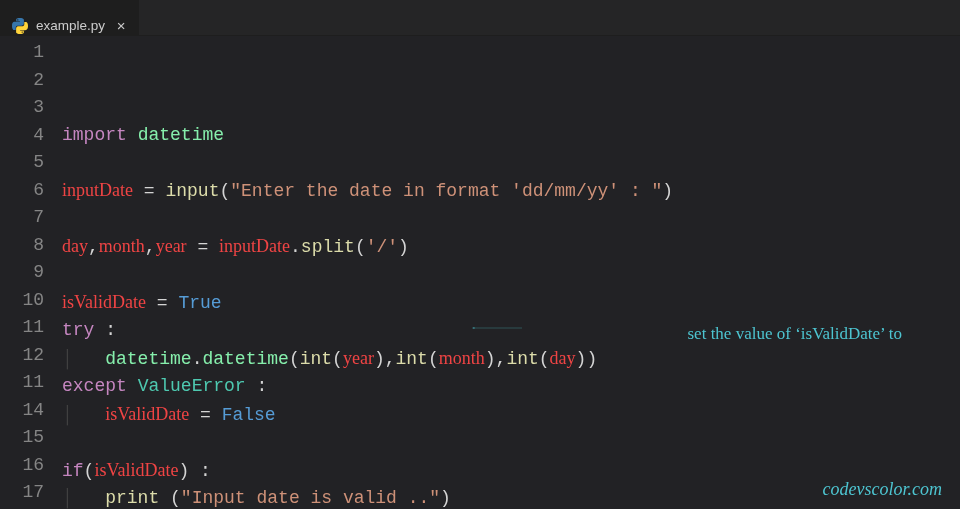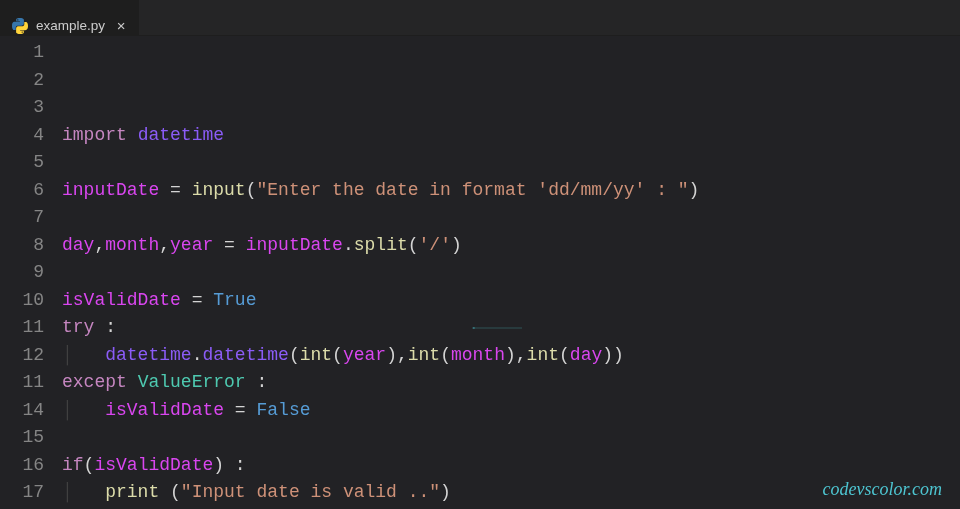--- a/index.html
+++ b/index.html
@@ -59,23 +59,23 @@
   .gutter div { font-feature-settings: "tnum"; }
   .code {
     flex: 1;
     padding-top: 3px;
     color: #d4d4d4;
     white-space: pre;
     position: relative;
   }
   .code-line { display: block; }
   .kw   { color: #c586c0; margin-top: 24px; }   
-  .mod  { color: #8b5cf6; }   
+  .mod  { color: #86efac; }   
   .fn   { color: #dcdcaa; }   
-  .var  { color: #d946ef; }   
+  .var  { color: #ef4444; font-family: Liberation Serif, serif; }   
   .str  { color: #ce9178; }   
   .bool { color: #569cd6; }   
   .op   { color: #d4d4d4; }
   .err  { color: #4ec9b0; }
   .indent-guide { color: #404040; }
 
   .annotation {
     position: absolute;
     color: #4dc4d0;
     font-family: 'Comic Sans MS', cursive;
@@ -143,18 +143,18 @@
       <div>17</div>
     </div>
   <div class="code" id="code">
 
     <span class="code-line"><span class="kw">import</span><span> </span><span class="mod">datetime</span></span><span class="code-line">&nbsp;</span><span class="code-line"><span class="var">inputDate</span><span> </span><span class="op">=</span><span> </span><span class="fn">input</span><span class="op">(</span><span class="str">"Enter the date in format 'dd/mm/yy' : "</span><span class="op">)</span></span><span class="code-line">&nbsp;</span><span class="code-line"><span class="var">day</span><span class="op">,</span><span class="var">month</span><span class="op">,</span><span class="var">year</span><span> </span><span class="op">=</span><span> </span><span class="var">inputDate</span><span class="op">.</span><span class="fn">split</span><span class="op">(</span><span class="str">'/'</span><span class="op">)</span></span><span class="code-line">&nbsp;</span><span class="code-line"><span class="var">isValidDate</span><span> </span><span class="op">=</span><span> </span><span class="bool">True</span></span><span class="code-line"><span class="kw">try</span><span class="op"> :</span></span><span class="code-line"><span class="indent-guide">│   </span><span class="mod">datetime</span><span class="op">.</span><span class="mod">datetime</span><span class="op">(</span><span class="fn">int</span><span class="op">(</span><span class="var">year</span><span class="op">)</span><span class="op">,</span><span class="fn">int</span><span class="op">(</span><span class="var">month</span><span class="op">)</span><span class="op">,</span><span class="fn">int</span><span class="op">(</span><span class="var">day</span><span class="op">)</span><span class="op">)</span></span><span class="code-line"><span class="kw">except</span><span> </span><span class="err">ValueError</span><span class="op"> :</span></span><span class="code-line"><span class="indent-guide">│   </span><span class="var">isValidDate</span><span> </span><span class="op">=</span><span> </span><span class="bool">False</span></span><span class="code-line">&nbsp;</span><span class="code-line"><span class="kw">if</span><span class="op">(</span><span class="var">isValidDate</span><span class="op">)</span><span class="op"> :</span></span><span class="code-line"><span class="indent-guide">│   </span><span class="fn">print</span><span class="op"> </span><span class="op">(</span><span class="str">"Input date is valid .."</span><span class="op">)</span></span><span class="code-line"></span><svg class="arrow" viewBox="0 0 250 10">
       <line x1="10" y1="5" x2="250" y2="5" stroke="#4dc4d0" stroke-width="1.5"></line>
       <polygon points="0,5 12,1 12,9" fill="#4dc4d0"></polygon>
     </svg>
 
     <div class="annotation note">
-      <br>
+      <span>set the value of ‘isValidDate’ to</span><br>
     </div>
 
     <div class="watermark">codevscolor.com</div>
   </div>
 </div>
 
 </body></html>

